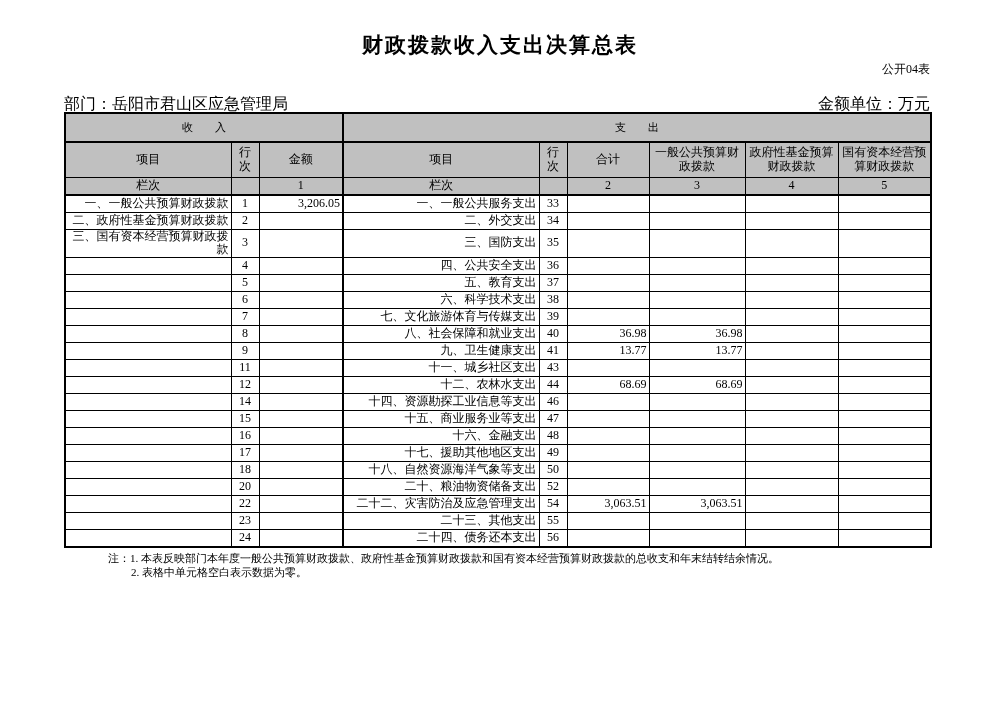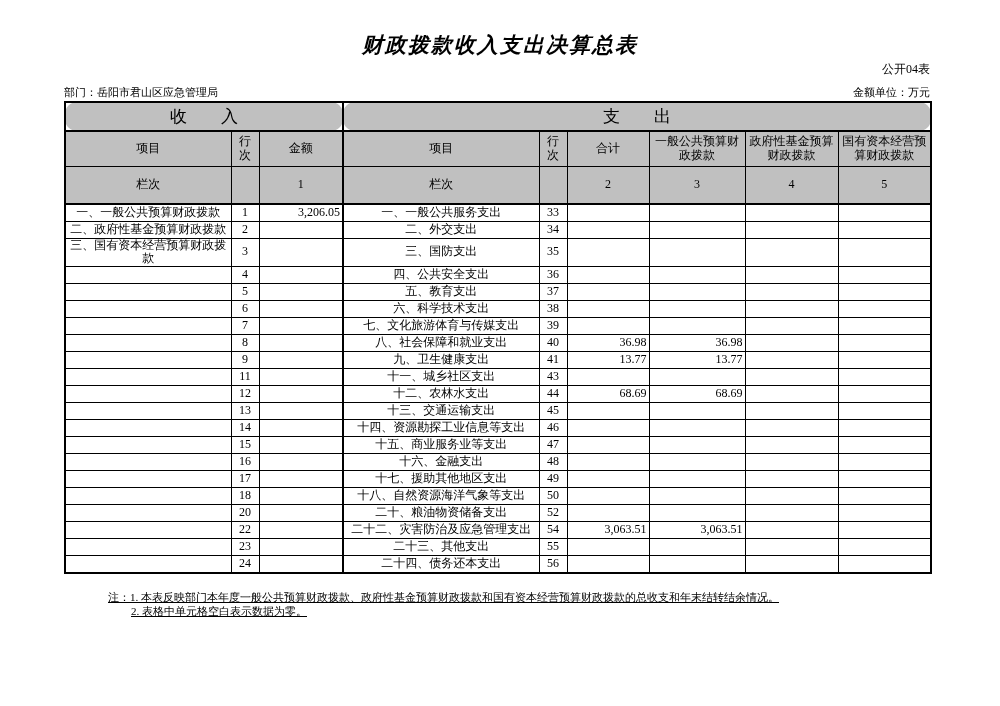--- a/index.html
+++ b/index.html
@@ -12,74 +12,72 @@
   }
   .sheet { position: relative; width: 1000px; height: 706px; overflow: hidden; }
 
   .title {
     text-align: center;
     font-size: 21px;
     font-weight: bold;
     letter-spacing: 2px;
     padding-top: 32px;
     line-height: 26px;
-    font-style: italic;
   }
   .content { width: 866px; margin-left: 64px; }
   .table-code-line {
     text-align: right;
     font-size: 12px;
     margin-top: 4px;
     line-height: 15px;
   }
   .meta-line {
     display: flex;
     justify-content: space-between;
-    font-size: 11px;
+    font-size: 16px;
     line-height: 15px;
-    margin-top: 8px;
+    margin-top: 19px;
     margin-bottom: 1px;
   }
 
   table.fin {
     width: 866px;
     border-collapse: collapse;
     table-layout: fixed;
     border: 2px solid #000;
     font-size: 12px;
   }
   table.fin th, table.fin td {
     border: 1px solid #000;
     padding: 0 2px;
     vertical-align: middle;
     overflow: hidden;
     line-height: 1.15;
   }
   table.fin th { font-weight: normal; }
   tr.section-row { height: 29px; }
   tr.header-row { height: 35px; }
-  tr.lanci-row  { height: 38px; font-family: Liberation Serif, serif; }
+  tr.lanci-row  { height: 18px; font-family: Liberation Serif, serif; }
   tr.section-row th, tr.header-row th, tr.lanci-row td {
     background: #c0c0c0;
     text-align: center;
   }
-  tr.section-row th { font-size: 17px; border-bottom-width: 2px; border-radius: 12px; }
+  tr.section-row th { font-size: 11px; border-bottom-width: 2px; }
   tr.lanci-row td { border-bottom-width: 2px; }
   tbody.data tr { height: 17px; }
-  td.td-item  { text-align: center; }
+  td.td-item  { text-align: right; }
   td.td-line  { text-align: center; }
   td.td-amount{ text-align: right; }
   .col-divider { border-left-width: 2px !important; margin-left: 31px; }
 
   .notes {
     font-size: 11px;
     line-height: 14px;
     margin-left: 44px;
-    margin-top: 16px;
-    text-decoration: underline;
+    margin-top: 3px;
   }
   .notes .note-2 { margin-left: 23px; }
 </style>
 </head>
 <body>
 
 <div class="sheet">
 
   <div class="title">财政拨款收入支出决算总表</div>
 
@@ -247,31 +245,20 @@
             <td class="td-amount"></td>
             <td class="td-item col-divider">十二、农林水支出</td>
             <td class="td-line">44</td>
             <td class="td-amount">68.69</td>
             <td class="td-amount">68.69</td>
             <td class="td-amount"></td>
             <td class="td-amount"></td>
           </tr>
           <tr>
             <td class="td-item"></td>
-            <td class="td-line">13</td>
-            <td class="td-amount"></td>
-            <td class="td-item col-divider">十三、交通运输支出</td>
-            <td class="td-line">45</td>
-            <td class="td-amount"></td>
-            <td class="td-amount"></td>
-            <td class="td-amount"></td>
-            <td class="td-amount"></td>
-          </tr>
-          <tr>
-            <td class="td-item"></td>
             <td class="td-line">14</td>
             <td class="td-amount"></td>
             <td class="td-item col-divider">十四、资源勘探工业信息等支出</td>
             <td class="td-line">46</td>
             <td class="td-amount"></td>
             <td class="td-amount"></td>
             <td class="td-amount"></td>
             <td class="td-amount"></td>
           </tr>
           <tr>

